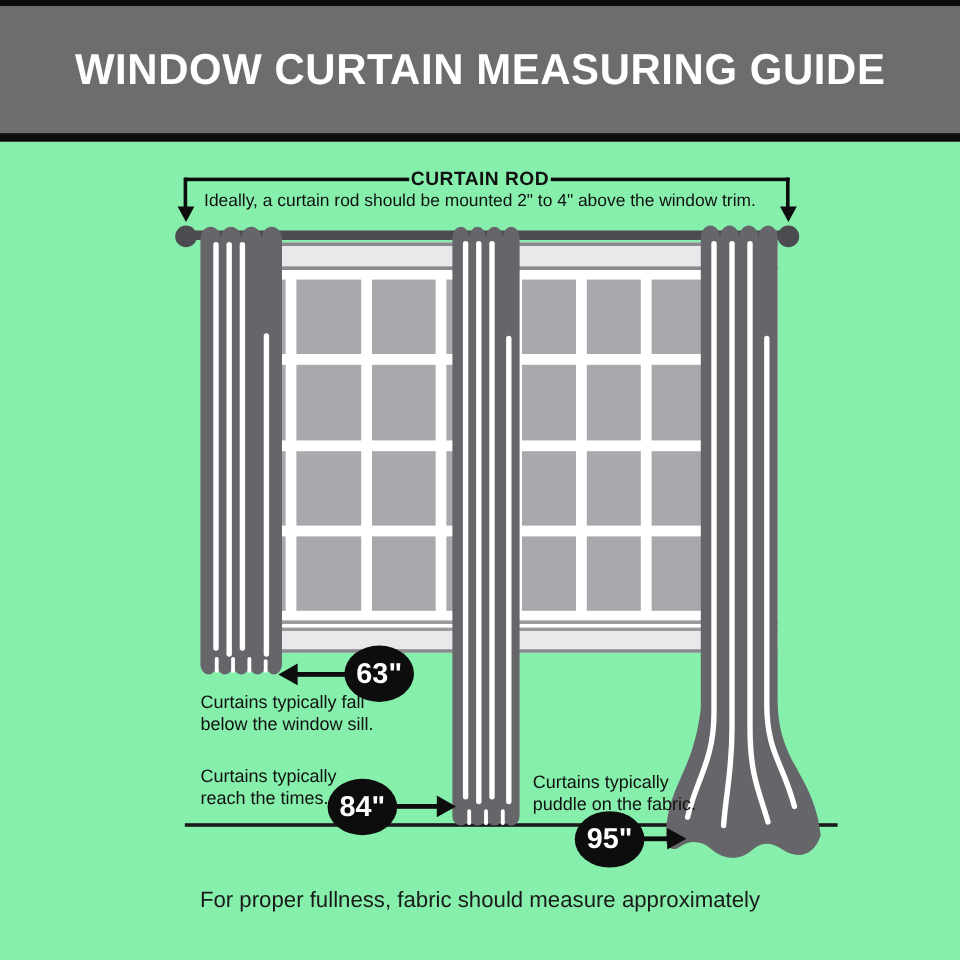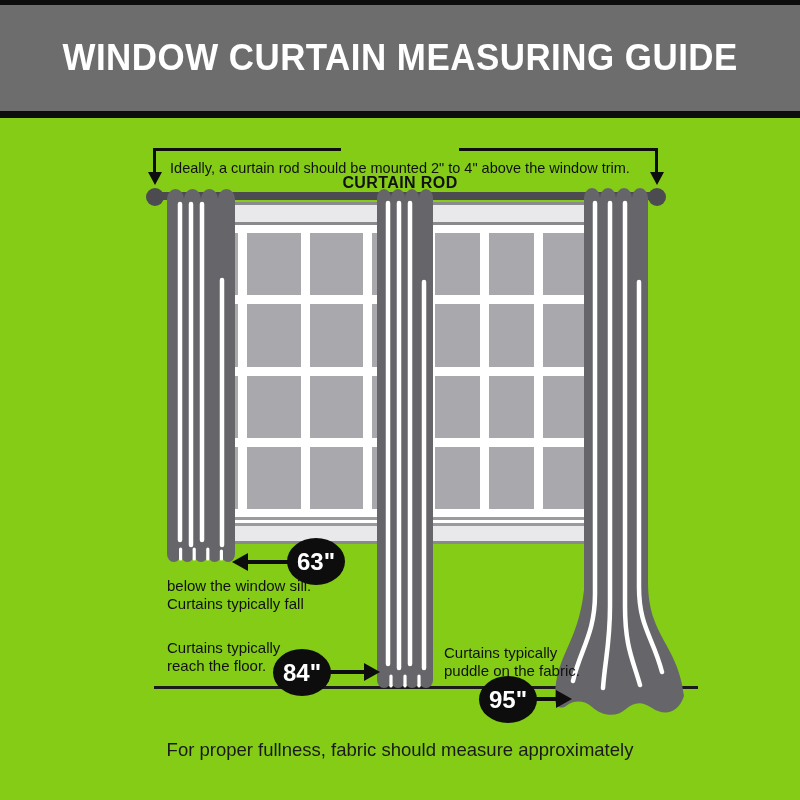--- a/index.html
+++ b/index.html
@@ -1,32 +1,32 @@
 <!DOCTYPE html>
 <html><head>
 <meta charset="utf-8">
 <style>
   html,body{margin:0;padding:0;background:#fff;}
   .page{
-    position:relative;width:800px;height:800px;background:#84cc16;overflow:hidden;
+    position:relative;width:800px;height:800px;background:#86efac;overflow:hidden;
     font-family:"Liberation Sans",sans-serif;color:#111;
   }
   
   .banner{
     position:absolute;top:0;left:0;width:800px;height:106px;
     background:#6d6d6d;border-top:5px solid #0d0d0d;border-bottom:7px solid #0d0d0d;
     display:flex;align-items:center;justify-content:center;box-sizing:content-box;
   }
   .banner h1{
     margin:0;color:#fff;font-size:36px;font-weight:bold;letter-spacing:.5px;
     transform:scaleX(.97);white-space:nowrap;
   }
   
   .rod-label{position:absolute;top:141px;left:0;width:800px;text-align:center;
-    font-size:16px;font-weight:bold;letter-spacing:.4px;margin-top:33px;}
+    font-size:16px;font-weight:bold;letter-spacing:.4px;}
   .bracket-line{position:absolute;top:148px;height:3px;background:#0d0d0d;}
   .bl-left{left:154px;width:187px;}
   .bl-right{left:459px;width:199px;}
   .bracket-drop{position:absolute;top:148px;width:3px;height:26px;background:#0d0d0d;}
   .bd-left{left:153px;} .bd-right{left:655px;}
   .arrowhead-down{position:absolute;top:172px;width:0;height:0;
     border-left:7px solid transparent;border-right:7px solid transparent;border-top:13px solid #0d0d0d;}
   .ahd-left{left:148px;} .ahd-right{left:650px;}
   .rod-note{position:absolute;top:160px;left:0;width:800px;text-align:center;font-size:14.5px;}
   
@@ -206,30 +206,30 @@
       <path d="M64,21 L64,424 C64,462 59,478 57,506"></path>
       <path d="M79,21 L79,424 C79,465 87,478 94,503"></path>
       <path d="M93,100 L93,405 C93,445 107,455 116,490"></path>
     </g>
   </svg>
 
   <div class="arrow-line al63"></div>
   <div class="arrowhead-left ahl63"></div>
   <div class="badge b63">63"</div>
   <div class="caption cap-sill">
+    <div>Curtains typically fall</div>
     <div>below the window sill.</div>
-    <div>Curtains typically fall</div>
   </div>
 
   <div class="arrow-line al84"></div>
   <div class="arrowhead-right ahr84"></div>
   <div class="badge b84">84"</div>
   <div class="caption cap-floor">
     <div>Curtains typically</div>
-    <div>reach the floor.</div>
+    <div>reach the times.</div>
   </div>
 
   <div class="arrow-line al95"></div>
   <div class="arrowhead-right ahr95"></div>
   <div class="badge b95">95"</div>
   <div class="caption cap-puddle">
     <div>Curtains typically</div>
     <div>puddle on the fabric.</div>
   </div>
 

